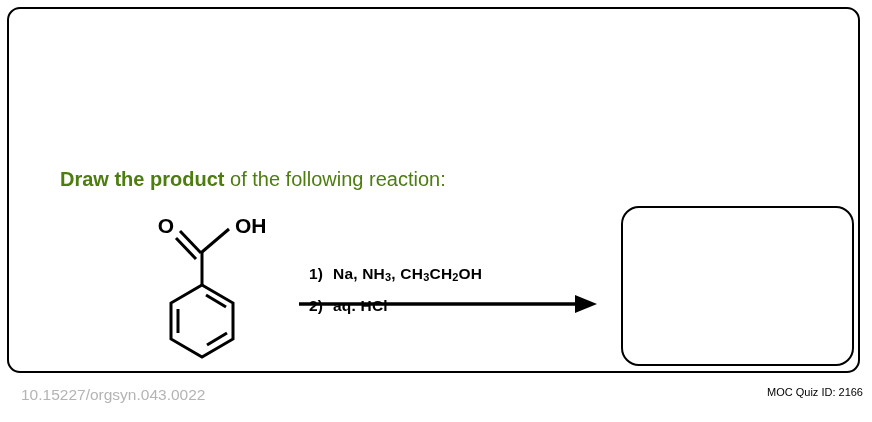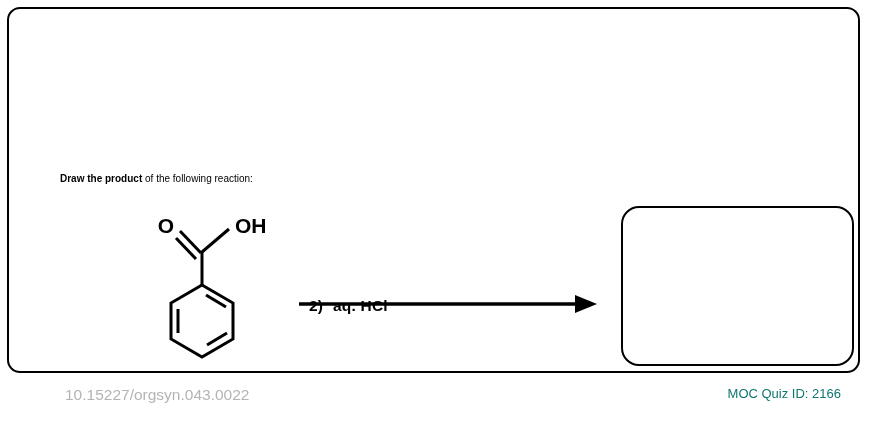--- a/index.html
+++ b/index.html
@@ -25,24 +25,24 @@
     border: 2px solid #000000;
     border-radius: 13px;
     box-sizing: border-box;
     background: #ffffff;
   }
 
   #prompt-text {
     position: absolute;
     left: 51px;
     top: 160px;
-    font-size: 10px;
+    font-size: 20px;
     line-height: 20px;
     white-space: nowrap;
-    color: #000000;
+    color: #4d7c0f;
   }
   #prompt-text .bold {
     font-weight: bold;
   }
 
   
   #reactant-structure {
     position: absolute;
     left: 130px;
     top: 196px;
@@ -103,28 +103,27 @@
   }
 
   
   #footer-doi {
     position: absolute;
     left: 21px;
     top: 386px;
     font-size: 15.5px;
     color: #b4b4b4;
     white-space: nowrap;
-    margin-left: 44px;
   }
   #footer-quiz-id {
     position: absolute;
-    right: 31px;
+    right: 9px;
     top: 386px;
-    font-size: 13px;
-    color: #0f766e;
+    font-size: 11px;
+    color: #000000;
     white-space: nowrap;
   }
 </style>
 </head>
 <body>
 
 <div id="quiz-card">
 
   <div id="prompt-text">
     <span class="bold">Draw the product</span><span> of the following reaction:</span>
@@ -147,20 +146,23 @@
       <polygon points="63,80 94,98 94,134 63,152 32,134 32,98" fill="none" stroke="#000000" stroke-width="3"></polygon>
 
       <line x1="67" y1="90" x2="87" y2="102" stroke="#000000" stroke-width="3"></line>
       <line x1="88" y1="128" x2="68" y2="140" stroke="#000000" stroke-width="3"></line>
       <line x1="39" y1="104" x2="39" y2="128" stroke="#000000" stroke-width="3"></line>
     </svg>
   </div>
 
   <div id="reaction-conditions">
 
+    <div class="condition-line" id="condition-above">
+      <span class="num">1)</span><span>Na, NH</span><sub>3</sub><span>, CH</span><sub>3</sub><span>CH</span><sub>2</sub><span>OH</span>
+    </div>
 
     <svg id="reaction-arrow" viewBox="0 0 300 22" xmlns="http://www.w3.org/2000/svg">
       <line x1="0" y1="11" x2="288" y2="11" stroke="#000000" stroke-width="3.5"></line>
       <polygon points="276,2 298,11 276,20" fill="#000000"></polygon>
     </svg>
 
     <div class="condition-line" id="condition-below">
       <span class="num">2)</span><span>aq. HCl</span>
     </div>
 

